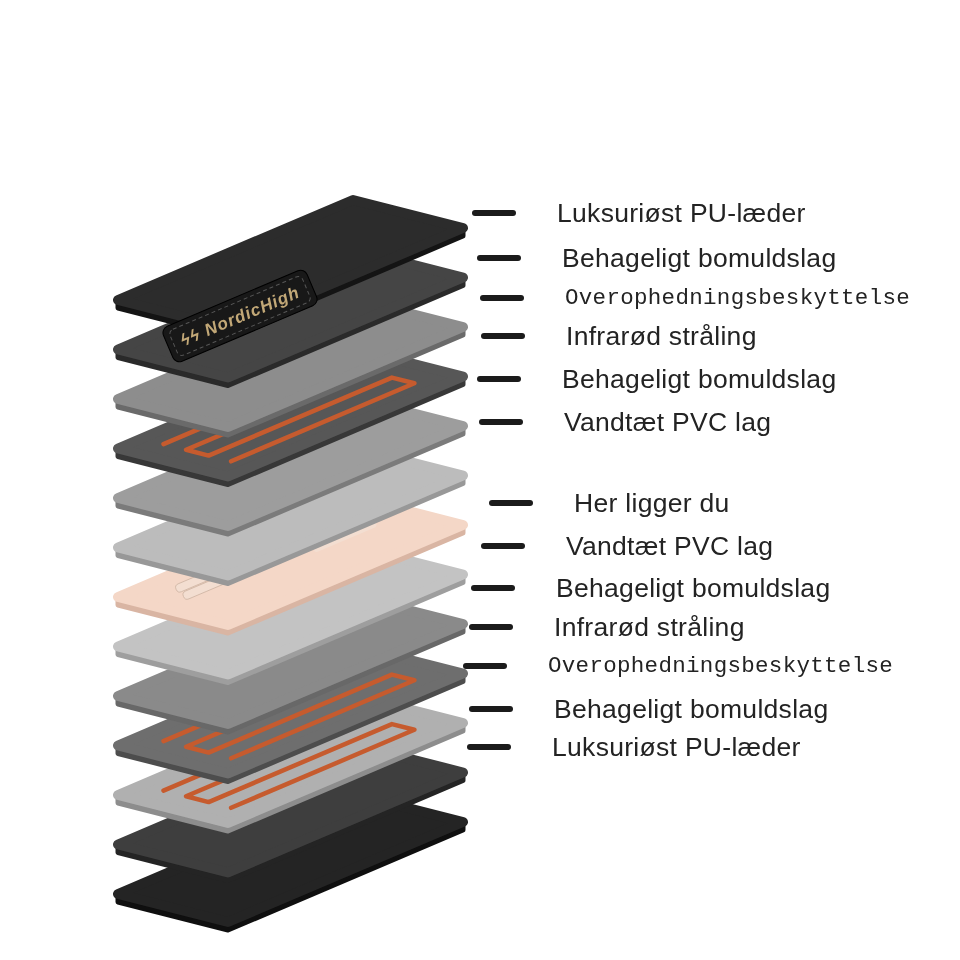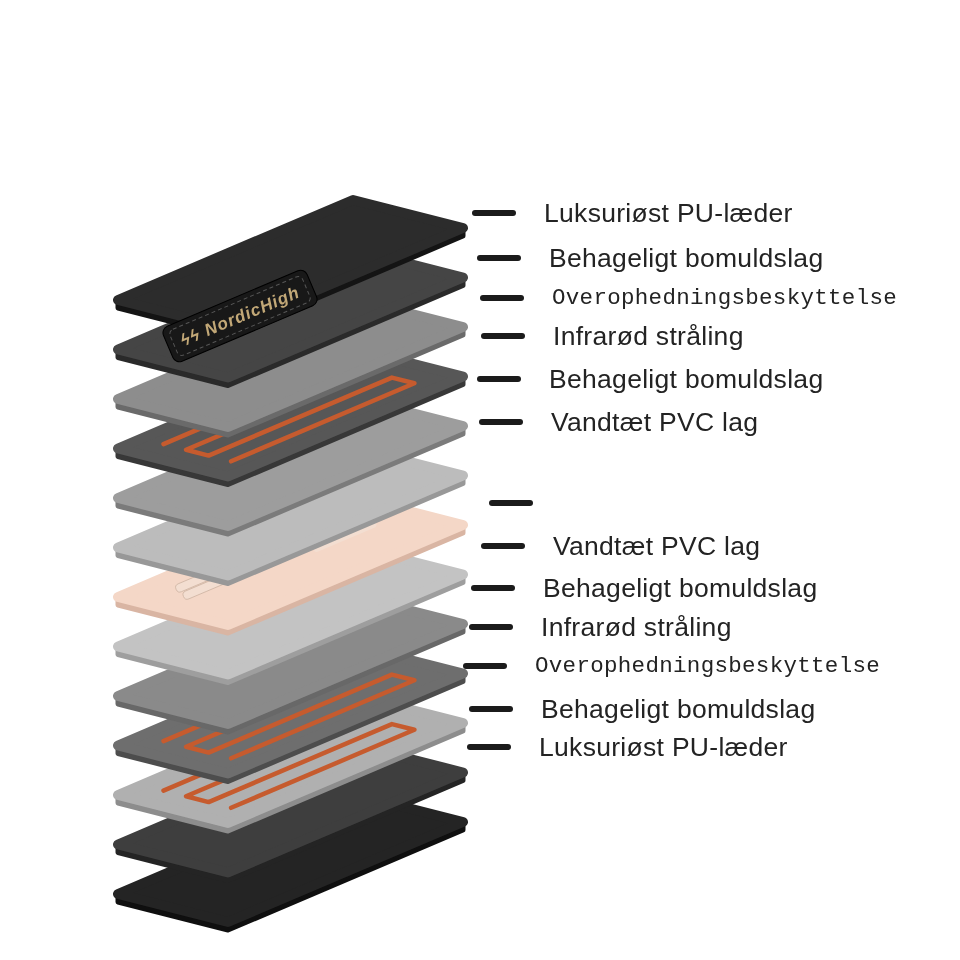--- a/index.html
+++ b/index.html
@@ -1,19 +1,19 @@
 <!DOCTYPE html>
 <html><head>
 <meta charset="utf-8">
 <style>
   html,body{margin:0;padding:0;background:#ffffff;}
   .stage{position:relative;width:960px;height:960px;overflow:hidden;
          font-family:"Liberation Sans",sans-serif;background:#ffffff;}
   #stack{position:absolute;left:0;top:0;}
-  .label-row{position:absolute;display:flex;align-items:center;gap:28px;height:34px;}
+  .label-row{position:absolute;display:flex;align-items:center;gap:41px;height:34px;}
   .dash{width:44px;height:6.5px;background:#1b1b1b;border-radius:3.5px;flex:0 0 auto;}
   .label-text{font-size:26.5px;color:#232323;font-weight:500;letter-spacing:.3px;white-space:nowrap;}
   .label-text.small{font-size:22.5px;font-family:Liberation Mono, monospace;}
   .logo-text{font-size:17px;font-style:italic;font-weight:bold;fill:#c2a877;letter-spacing:1px;
              font-family:"Liberation Sans",sans-serif;}
 </style>
 </head>
 <body>
 
 <div class="stage">
@@ -110,20 +110,21 @@
       <div class="label-row" style="left: 477px; top: 362px;">
         <div class="dash" style="background: rgb(27, 27, 27);"></div>
         <span class="label-text">Behageligt bomuldslag</span>
       </div>
       <div class="label-row" style="left: 479px; top: 405px;">
         <div class="dash" style="background: rgb(27, 27, 27);"></div>
         <span class="label-text">Vandtæt PVC lag</span>
       </div>
       <div class="label-row" style="left: 489px; top: 486px;">
         <div class="dash" style="background: rgb(27, 27, 27);"></div>
+        <span class="label-text">Her ligger du</span>
       </div>
       <div class="label-row" style="left: 481px; top: 529px;">
         <div class="dash" style="background: rgb(27, 27, 27);"></div>
         <span class="label-text">Vandtæt PVC lag</span>
       </div>
       <div class="label-row" style="left: 471px; top: 571px;">
         <div class="dash" style="background: rgb(27, 27, 27);"></div>
         <span class="label-text">Behageligt bomuldslag</span>
       </div>
       <div class="label-row" style="left: 469px; top: 610px;">

